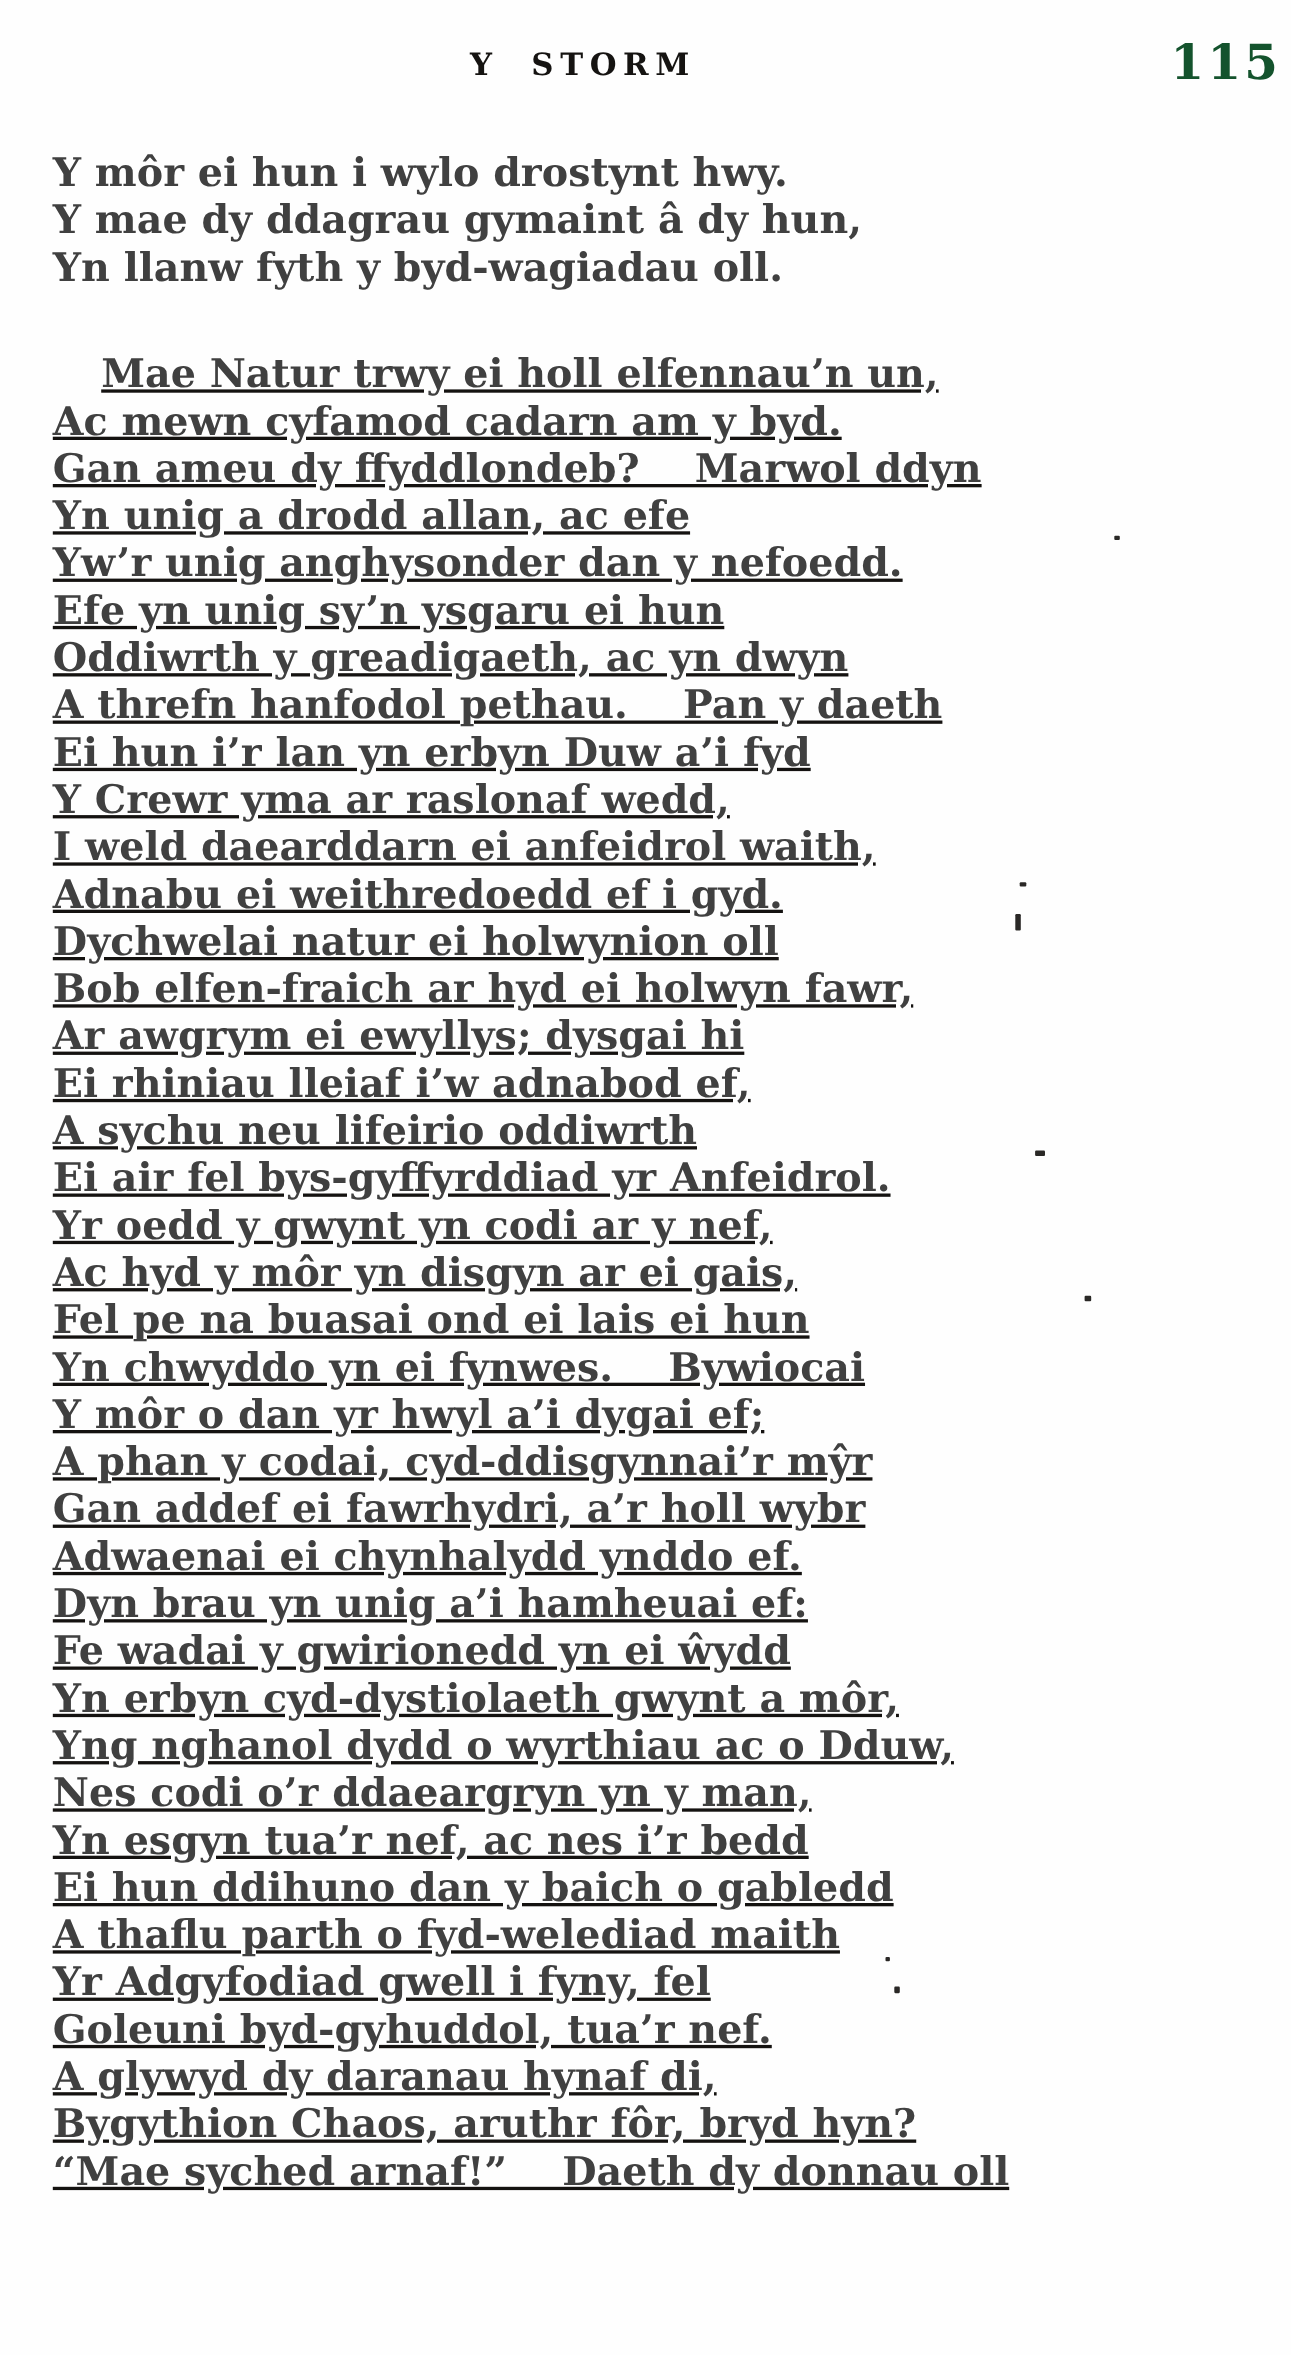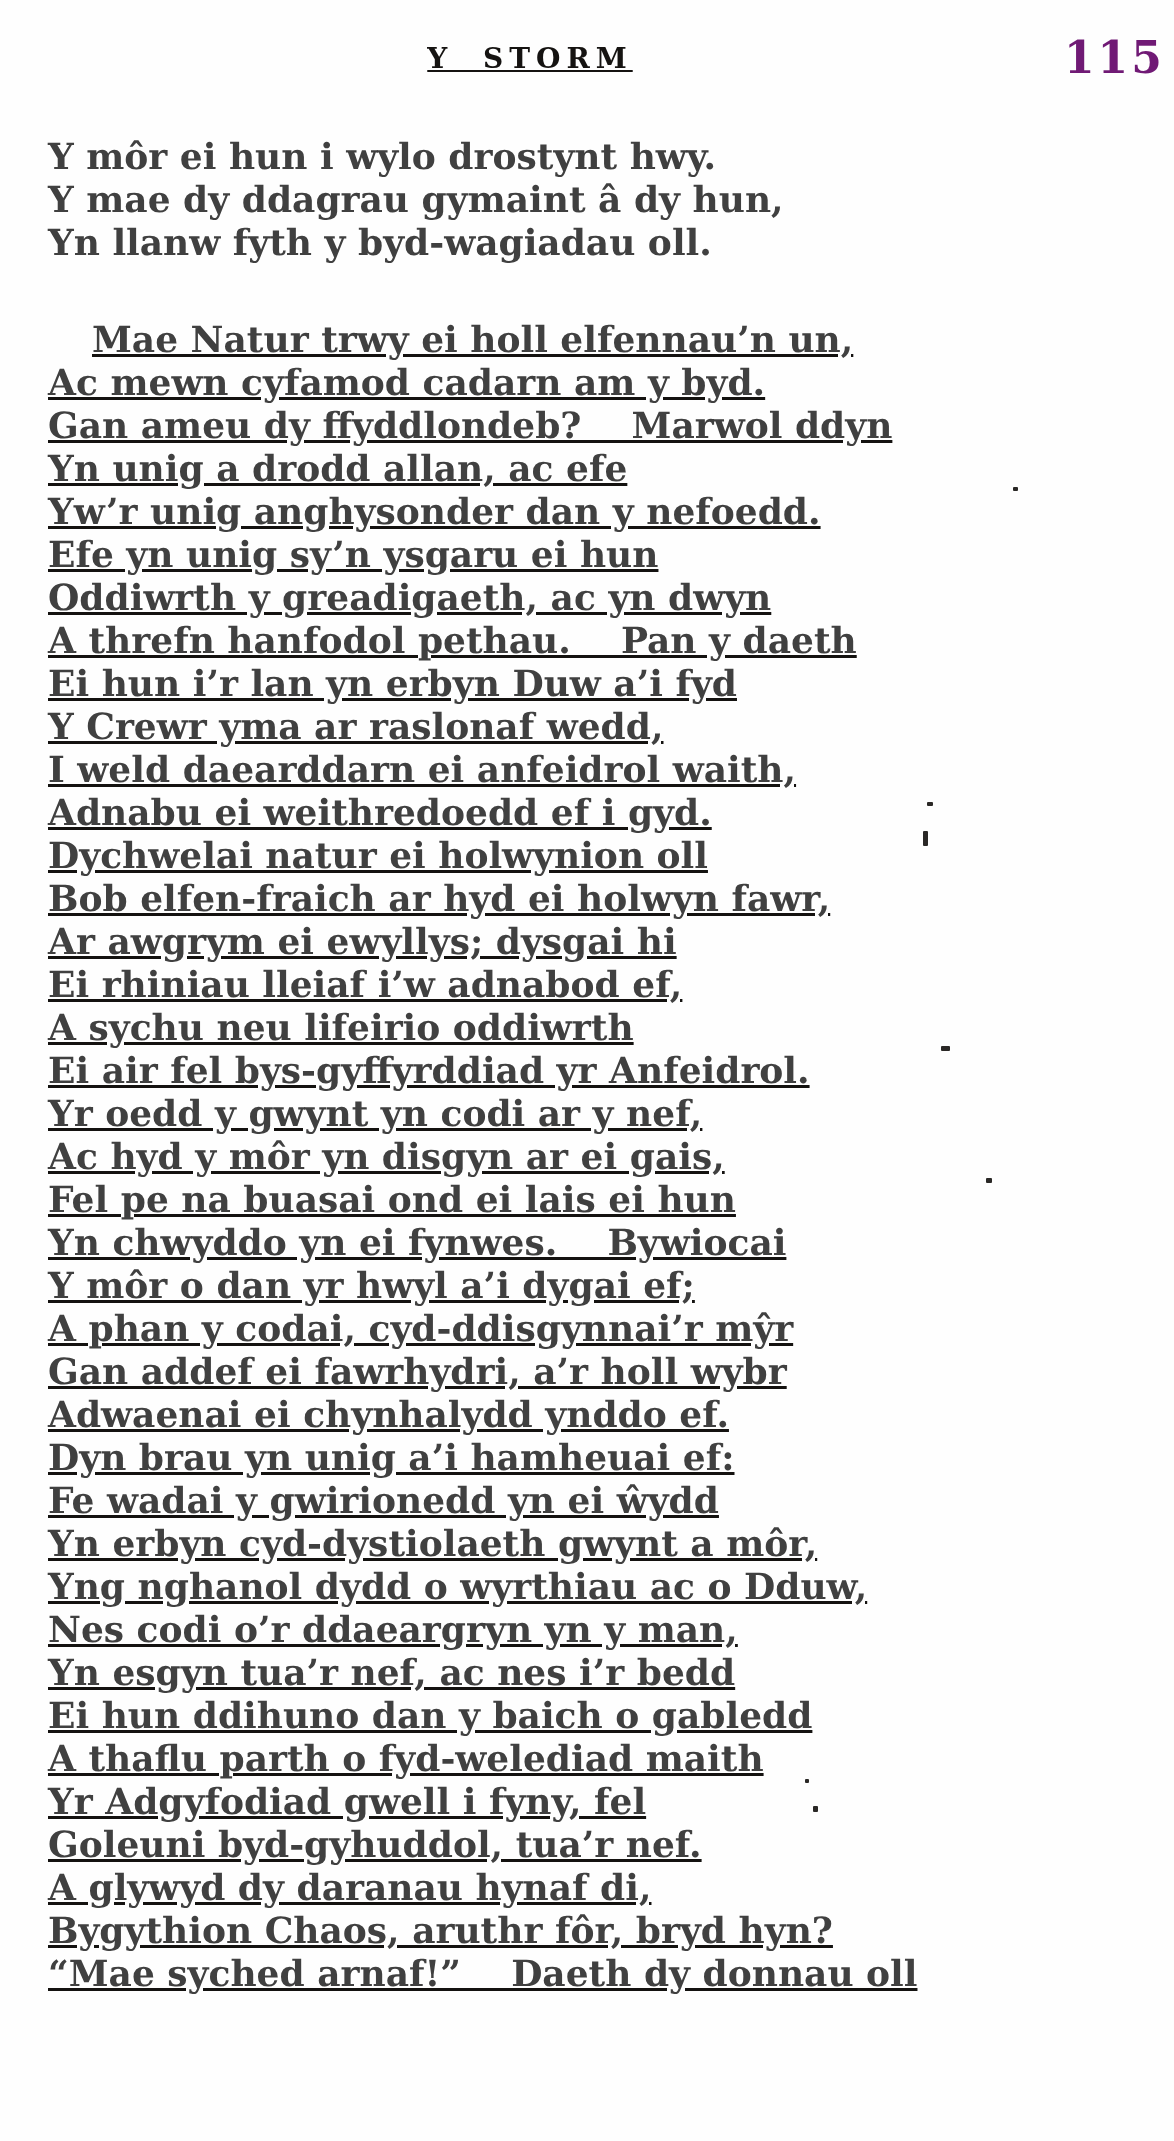--- a/index.html
+++ b/index.html
@@ -21,29 +21,28 @@
   .running-head {
     position: absolute;
     top: 42px;
     left: 0;
     width: 1060px;
     text-align: center;
     font-size: 28px;
     letter-spacing: 6px;
     word-spacing: 14px;
     color: #151311;
-    text-decoration: underline;
   }
   .page-number {
     position: absolute;
     top: 32px;
     left: 1064px;
     font-size: 44px;
     letter-spacing: 3px;
-    color: #701a75;
+    color: #14532d;
   }
   .poem {
     position: absolute;
     top: 136px;
     left: 48px;
     font-size: 36px;
     line-height: 43px;
   }
   .stanza + .stanza {
     margin-top: 54px;

